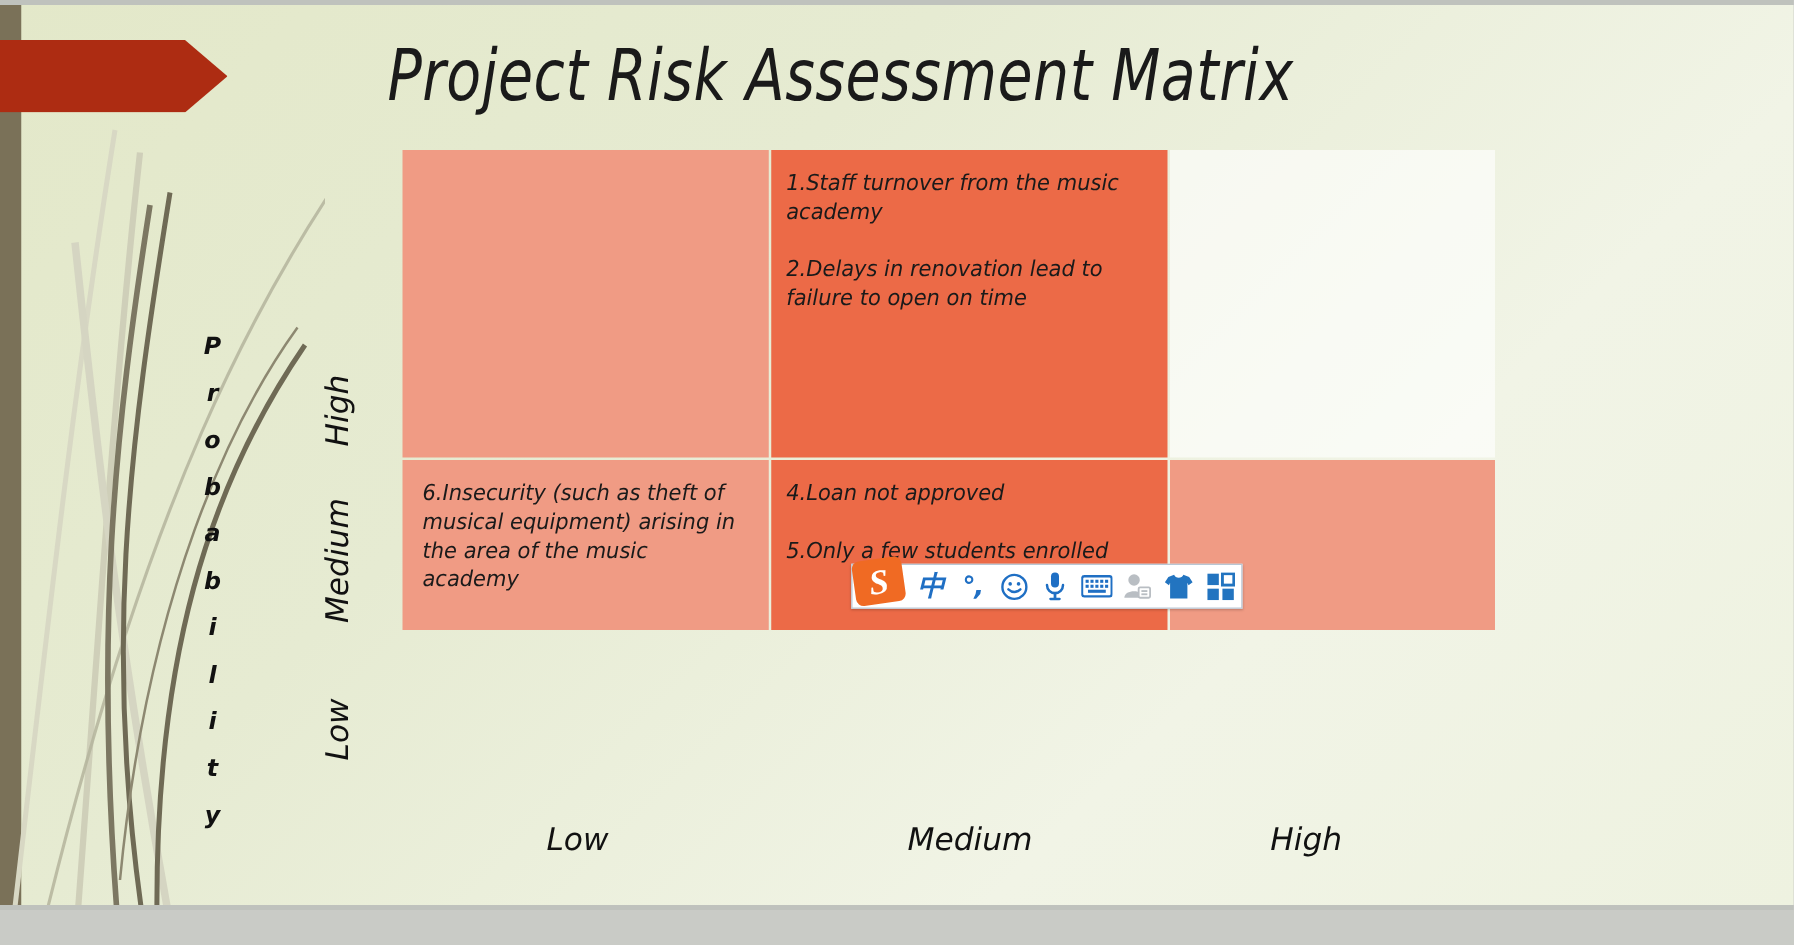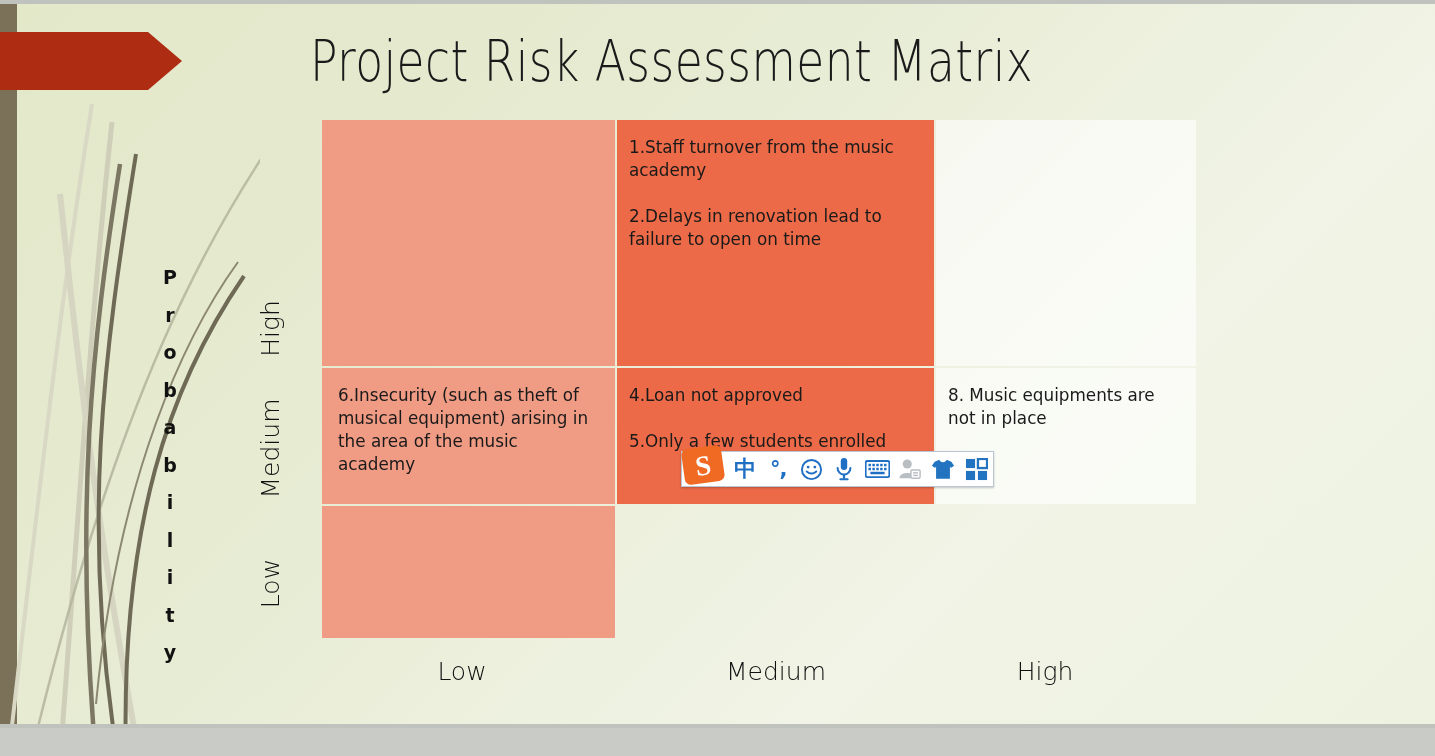--- a/index.html
+++ b/index.html
@@ -15,20 +15,21 @@
     position: relative;
     width: 1435px;
     height: 728px;
     overflow: hidden;
     background: linear-gradient(135deg, #e3e8c9 0%, #e6ebd2 35%, #f1f4e6 70%, #eef2e0 100%);
     box-sizing: border-box;
     border-top: 4px solid #bfc2bd;
     border-bottom: 4px solid #bfc2bd;
     border-left: 0;
     border-right: 0;
+    font-style: italic;
   }
 
   
   .left-stripe {
     position: absolute;
     left: 0;
     top: 0;
     width: 17px;
     height: 756px;
     background: #7a7158;
@@ -247,21 +248,20 @@
     <div class="cell c-orange"><span class="ctext">1.Staff turnover from the music academy
 
 2.Delays in renovation lead to failure to open on time</span></div>
 
     <div class="cell c-clear"><span class="ctext"></span></div>
     <div class="cell c-salmon"><span class="ctext">6.Insecurity (such as theft of musical equipment) arising in the area of the music academy</span></div>
     <div class="cell c-orange"><span class="ctext">4.Loan not approved
 
 5.Only a few students enrolled</span></div>
 
-    <div class="cell c-clear"><span class="ctext">8. Music equipments are not in place</span></div>
     <div class="cell c-salmon"><span class="ctext"></span></div>
   </div>
 
   <div class="xtick xtick-low">Low</div>
   <div class="xtick xtick-medium">Medium</div>
   <div class="xtick xtick-high">High</div>
 
 
   <div class="ime-bar">
     <div class="ime-spacer"></div>

